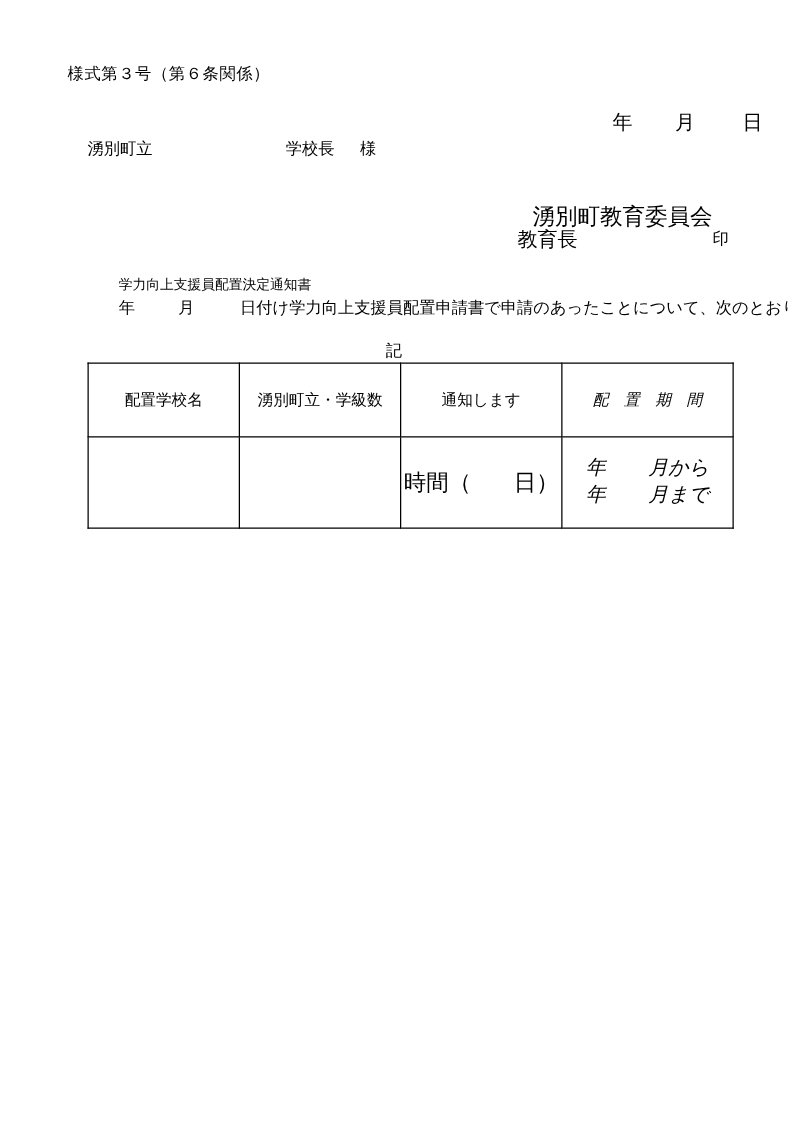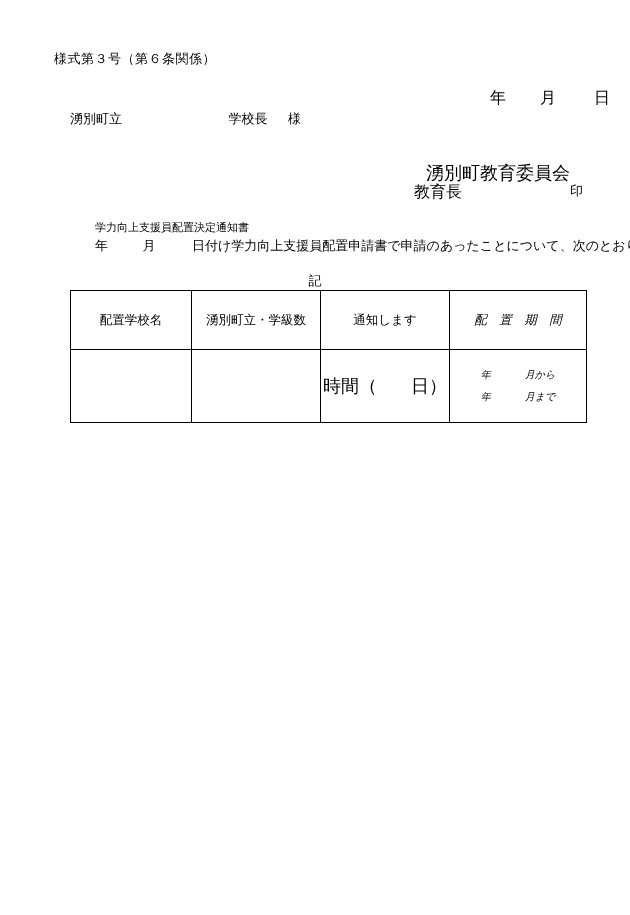--- a/index.html
+++ b/index.html
@@ -145,21 +145,21 @@
   .col-3 { width: 128px; }
   .col-4 { width: 136px; font-style: italic; }
 
   .hours-cell {
     font-size: 18px;
     white-space: nowrap;
   }
   .hours-cell .hgap { display: inline-block; width: 34px; }
 
   .period-cell {
-    font-size: 10px;
+    font-size: 16px;
     line-height: 22px;
     white-space: nowrap;
   }
   .period-cell .pgap { display: inline-block; width: 34px; }
   .period-line { display: block; }
 </style>
 </head>
 <body>
 
 <div class="page">

